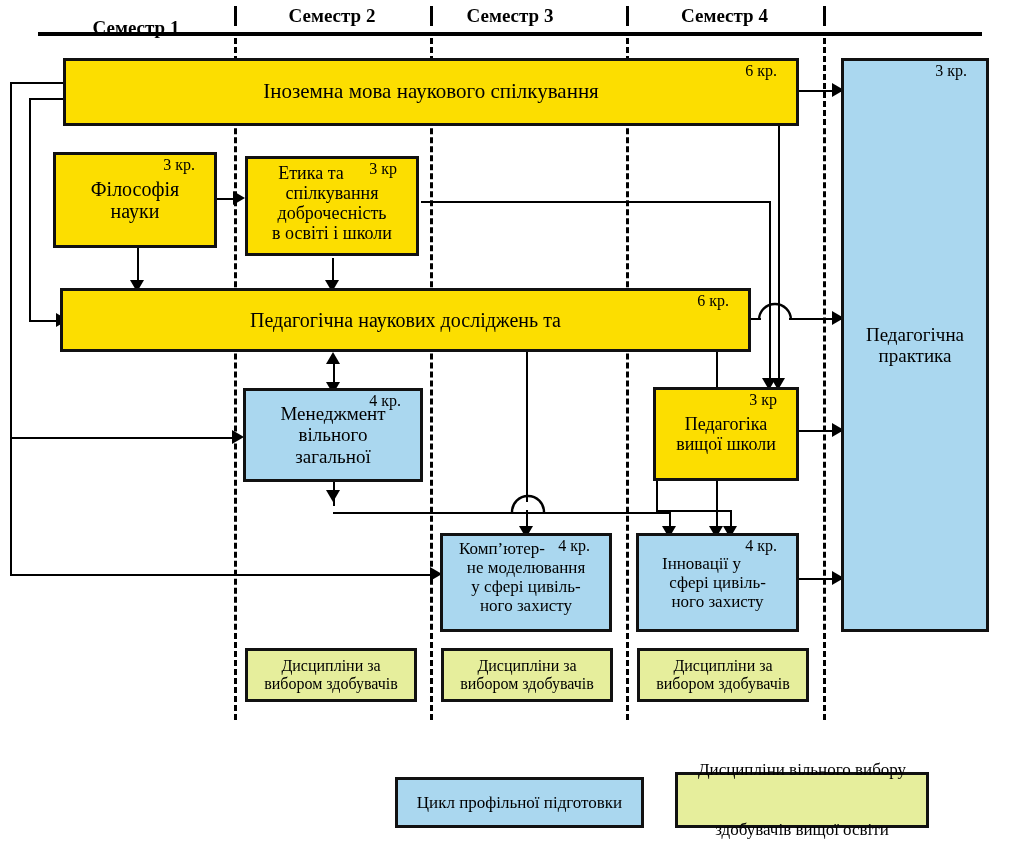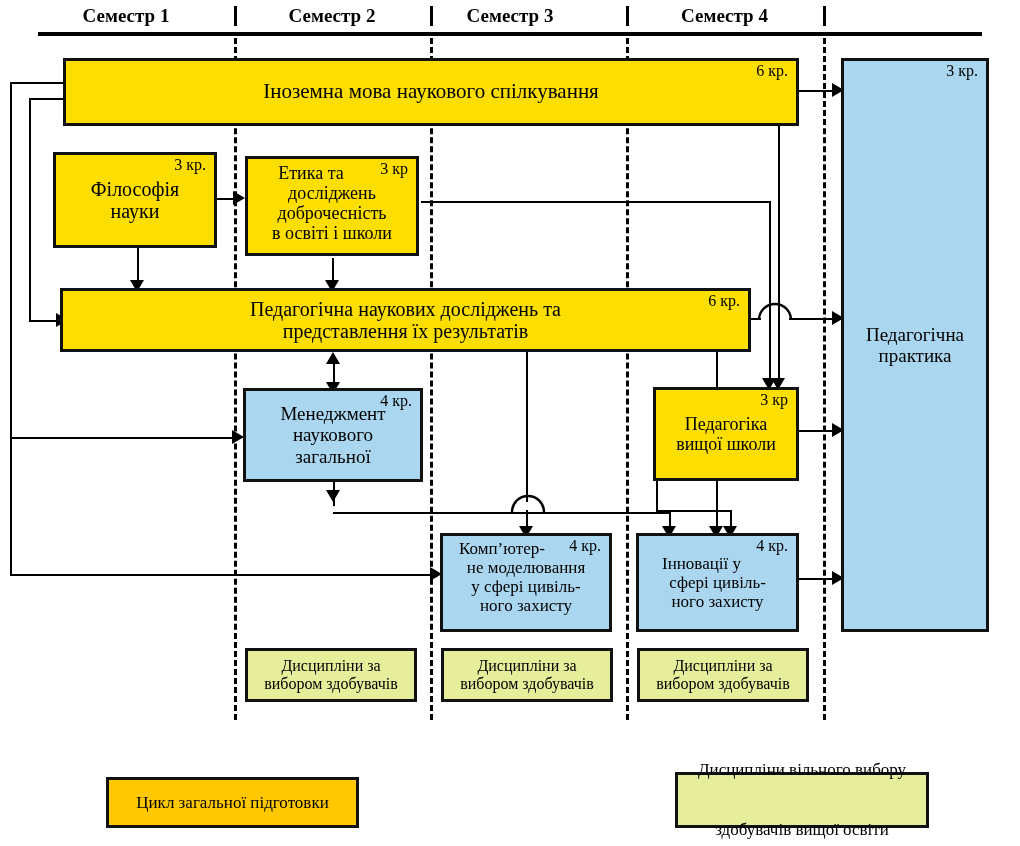--- a/index.html
+++ b/index.html
@@ -26,21 +26,21 @@
     position:absolute;box-sizing:border-box;
     border:3px solid #111;
     display:flex;align-items:center;justify-content:center;
     text-align:center;color:#000;
     font-family:"Liberation Serif","DejaVu Serif",serif;
     line-height:1.12;
     z-index:6;
   }
   .node .label{display:block;padding:0 4px;}
   .node .cred{
-    position:absolute;right:8px;top:2px;font-size:16px;line-height:1.05;
+    position:absolute;right:19px;top:2px;font-size:16px;line-height:1.05;
     white-space:nowrap;
   }
   .yellow{background:#FCDE00;}
   .blue{background:#AAD7EF;}
   .lime{background:#E6EE9C;}
   .legend-orange{background:#FFC800;}
 
   
   .h{position:absolute;height:0;border-top:2.4px solid #000;z-index:3;}
   .v{position:absolute;width:0;border-left:2.4px solid #000;z-index:3;}
@@ -56,21 +56,21 @@
     display:flex;align-items:center;justify-content:center;text-align:center;
     font-family:"Liberation Serif","DejaVu Serif",serif;font-size:17px;line-height:1.15;
     z-index:6;
   }
 </style>
 </head>
 <body>
 
 <div id="stage">
 
-  <div class="sem-label" style="left:28px;width:196px;">Семестр 1</div>
+  <div class="sem-label" style="left:38px;width:196px;margin-top:12px;">Семестр 1</div>
   <div class="sem-label" style="left:234px;width:196px;">Семестр 2</div>
   <div class="sem-label" style="left:430px;width:160px;">Семестр 3</div>
   <div class="sem-label" style="left:626px;width:197px;">Семестр 4</div>
 
   <div class="hdr-tick" style="left:234px;"></div>
   <div class="hdr-tick" style="left:430px;"></div>
   <div class="hdr-tick" style="left:626px;"></div>
   <div class="hdr-tick" style="left:823px;"></div>
   <div class="hdr-rule"></div>
 
@@ -157,35 +157,34 @@
 
   <div class="node yellow" style="left:53px;top:152px;width:164px;height:96px;font-size:20px;flex-direction:column;">
     <span class="cred">3 кр.</span>
     <span class="label">Філософія</span>
     <span class="label">науки</span>
   </div>
 
   <div class="node yellow" style="left:245px;top:156px;width:174px;height:100px;font-size:18px;flex-direction:column;justify-content:flex-start;padding-top:4px;">
     <span class="cred">3 кр</span>
     <span class="label" style="margin-right:42px;">Етика та</span>
-    <span class="label">досліджень</span>
+    <span class="label">спілкування</span>
     <span class="label">доброчесність</span>
     <span class="label">в освіті і школи</span>
   </div>
 
   <div class="node yellow" style="left:60px;top:288px;width:691px;height:64px;font-size:20px;flex-direction:column;">
     <span class="cred">6 кр.</span>
     <span class="label">Педагогічна наукових досліджень та</span>
-    <span class="label">представлення їх результатів</span>
   </div>
 
   <div class="node blue" style="left:243px;top:388px;width:180px;height:94px;font-size:19px;flex-direction:column;">
     <span class="cred">4 кр.</span>
     <span class="label">Менеджмент</span>
-    <span class="label">наукового</span>
+    <span class="label">вільного</span>
     <span class="label">загальної</span>
   </div>
 
   <div class="node yellow" style="left:653px;top:387px;width:146px;height:94px;font-size:18px;flex-direction:column;">
     <span class="cred">3 кр</span>
     <span class="label">Педагогіка</span>
     <span class="label">вищої школи</span>
   </div>
 
   <div class="node blue" style="left:440px;top:533px;width:172px;height:99px;font-size:17px;flex-direction:column;justify-content:flex-start;padding-top:3px;">
@@ -215,21 +214,21 @@
   </div>
   <div class="node lime" style="left:441px;top:648px;width:172px;height:54px;font-size:16px;flex-direction:column;">
     <span class="label">Дисципліни за</span>
     <span class="label">вибором здобувачів</span>
   </div>
   <div class="node lime" style="left:637px;top:648px;width:172px;height:54px;font-size:16px;flex-direction:column;">
     <span class="label">Дисципліни за</span>
     <span class="label">вибором здобувачів</span>
   </div>
 
-  <div class="legend-box legend-orange" style="left:106px;top:777px;width:253px;height:51px;">
-    <span class="label">Цикл загальної підготовки</span>
+  <div class="legend-box blue" style="left:395px;top:777px;width:249px;height:51px;">
+    <span class="label">Цикл профільної підготовки</span>
   </div>
   <div class="legend-box lime" style="left:675px;top:772px;width:254px;height:56px;flex-direction:column;gap:40px;">
     <span class="label">Дисципліни вільного вибору</span>
     <span class="label">здобувачів вищої освіти</span>
   </div>
 
 </div>
 
 </body></html>

